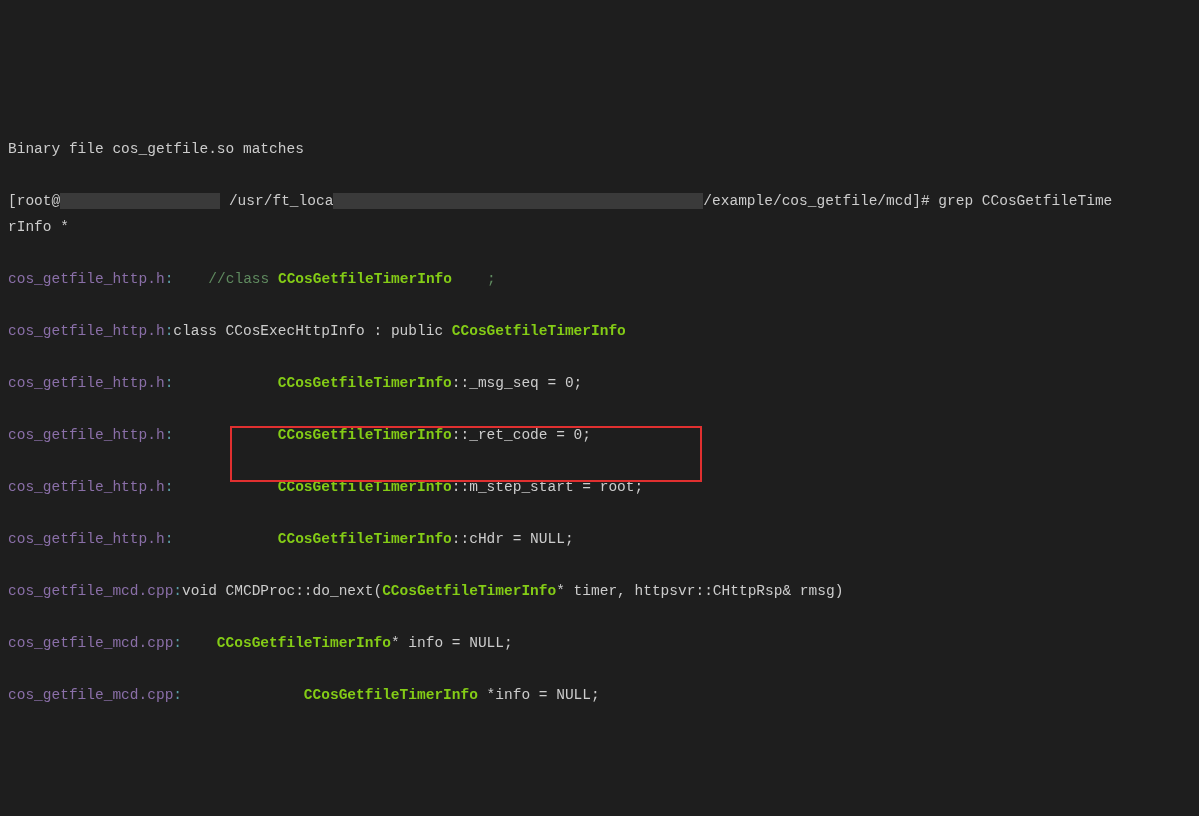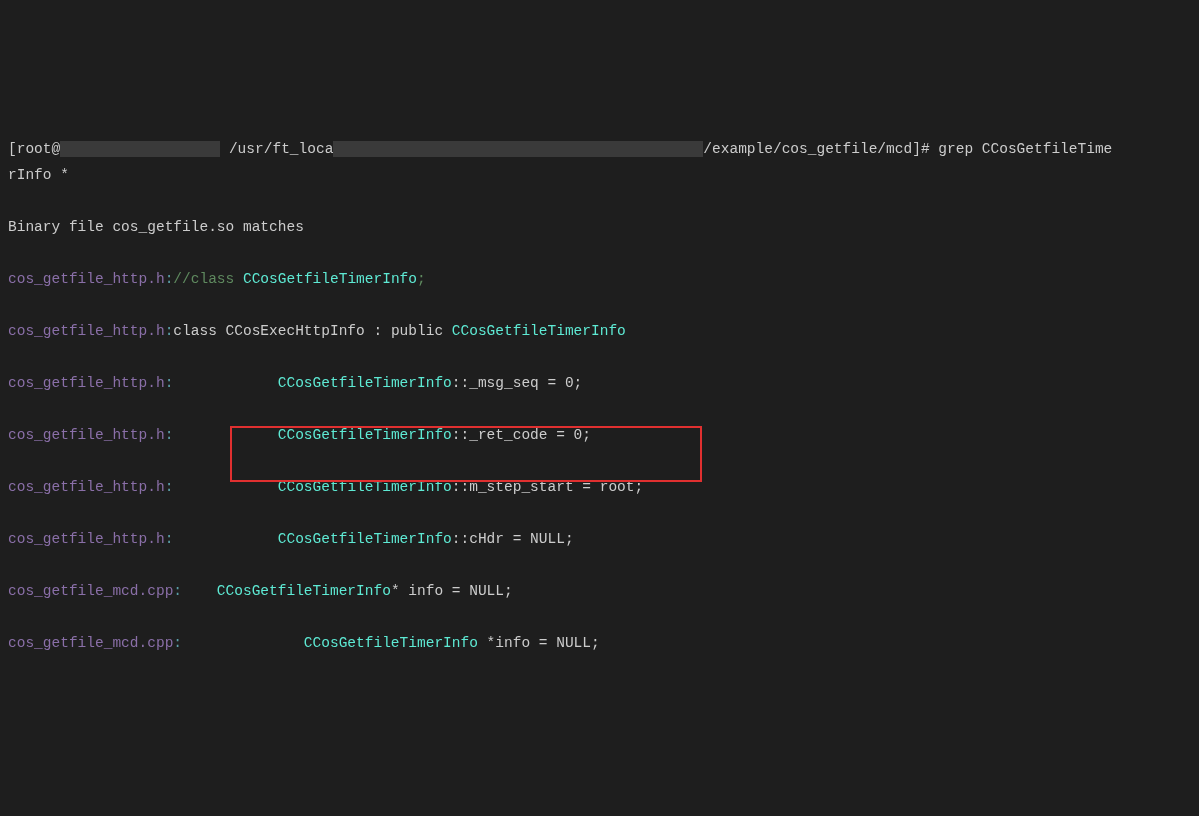--- a/index.html
+++ b/index.html
@@ -13,46 +13,47 @@
     width: 1199px;
     height: 816px;
     white-space: pre;
     overflow: hidden;
   }
   .prompt { color: #cccccc; }
   .redact { background: #3a3a3a; display: inline-block; vertical-align: middle; }
   .plain { color: #cccccc; }
   .file { color: #8a6fa8; }
   .sep { color: #5a9fa8; }
-  .comment { color: #5f8a5f; }
-  .match { color: #5eead4; }
+  .comment { color: #5f8a5f; margin-left: 35px; }
+  .match { color: #84cc16; font-weight: bold; }
   .highlight-box {
     border: 2px solid #e03030;
     position: absolute;
     pointer-events: none;
   }
   .terminal {
     position: relative;
   }
 </style>
 </head>
 <body>
 
 
 
 <div class="terminal">
+<div><span class="plain">Binary file cos_getfile.so matches</span></div>
 <div><span class="prompt">[root@</span><span class="redact" style="width:160px;height:16px;"></span><span class="prompt"> /usr/ft_loca</span><span class="redact" style="width:370px;height:16px;"></span><span class="prompt">/example/cos_getfile/mcd]# </span><span class="plain">grep CCosGetfileTime</span>
 <span class="plain">rInfo *</span></div>
-<div><span class="plain">Binary file cos_getfile.so matches</span></div>
 <div><span class="file">cos_getfile_http.h</span><span class="sep">:</span><span class="comment">//class </span><span class="match">CCosGetfileTimerInfo</span><span class="comment">;</span></div>
 <div><span class="file">cos_getfile_http.h</span><span class="sep">:</span><span class="plain">class CCosExecHttpInfo : public </span><span class="match">CCosGetfileTimerInfo</span></div>
 <div><span class="file">cos_getfile_http.h</span><span class="sep">:</span><span class="plain">            </span><span class="match">CCosGetfileTimerInfo</span><span class="plain">::_msg_seq = 0;</span></div>
 <div><span class="file">cos_getfile_http.h</span><span class="sep">:</span><span class="plain">            </span><span class="match">CCosGetfileTimerInfo</span><span class="plain">::_ret_code = 0;</span></div>
 <div><span class="file">cos_getfile_http.h</span><span class="sep">:</span><span class="plain">            </span><span class="match">CCosGetfileTimerInfo</span><span class="plain">::m_step_start = root;</span></div>
 <div><span class="file">cos_getfile_http.h</span><span class="sep">:</span><span class="plain">            </span><span class="match">CCosGetfileTimerInfo</span><span class="plain">::cHdr = NULL;</span></div>
+<div><span class="file">cos_getfile_mcd.cpp</span><span class="sep">:</span><span class="plain">void CMCDProc::do_next(</span><span class="match">CCosGetfileTimerInfo</span><span class="plain">* timer, httpsvr::CHttpRsp&amp; rmsg)</span></div>
 <div><span class="file">cos_getfile_mcd.cpp</span><span class="sep">:</span><span class="plain">    </span><span class="match">CCosGetfileTimerInfo</span><span class="plain">* info = NULL;</span></div>
 <div><span class="file">cos_getfile_mcd.cpp</span><span class="sep">:</span><span class="plain">              </span><span class="match">CCosGetfileTimerInfo</span><span class="plain"> *info = NULL;</span></div>
 
 
 
 
 
 
 
 

